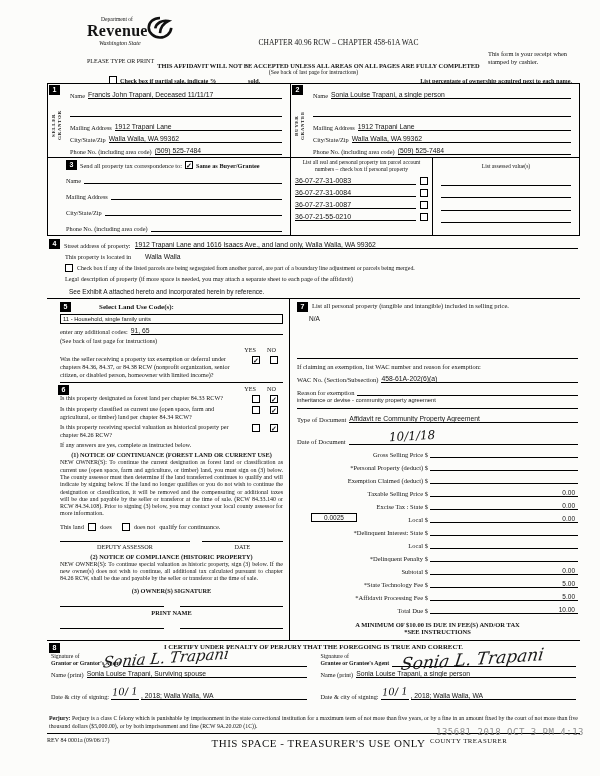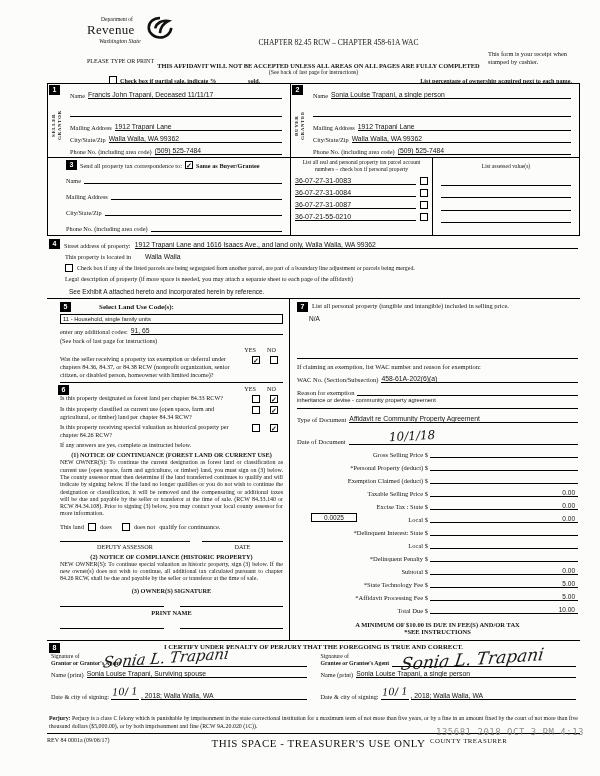--- a/index.html
+++ b/index.html
@@ -20,21 +20,21 @@
   .val { font-family:"Liberation Sans", sans-serif; font-size:6.8px; }
   .hw { font-family:"DejaVu Serif", serif; font-style:italic; font-size:12px; display:inline-block;
     transform:rotate(-3deg); line-height:8px; }
   .sig { font-family:"DejaVu Serif", serif; font-style:italic; font-size:15px; color:#1a1a1a;
     transform:rotate(-4deg) skewX(-12deg); white-space:nowrap; }
 
   
   .hdr { position:absolute; left:47px; top:12px; width:533px; height:71px; }
   .logo { position:absolute; left:40px; top:4px; width:120px; }
   .logo .dep { font-size:5.5px; margin-left:14px; }
-  .logo .rev { font-size:13px; font-weight:normal; letter-spacing:.3px; }
+  .logo .rev { font-size:16px; font-weight:bold; letter-spacing:.3px; }
   .logo .was { font-size:6px; font-style:italic; margin-left:12px; }
   .logo svg { position:absolute; right:34px; top:0; }
   .typeprint { position:absolute; left:40px; top:46px; font-size:6px; }
   .titleblock { position:absolute; left:130px; right:80px; top:25px; text-align:center; }
   .title { font-size:11px; font-weight:bold; letter-spacing:.4px; }
   .subtitle { font-size:7.5px; margin-top:1px; }
   .receipt { position:absolute; right:2px; top:38px; width:90px; font-size:6.4px; line-height:1.25; }
   .warning { position:absolute; left:30px; right:20px; top:50px; text-align:center; font-size:6.4px; font-weight:bold; }
   .seeback { position:absolute; left:0; right:0; top:57px; text-align:center; font-size:5.8px; }
   .partial { position:absolute; left:62px; right:8px; top:64px; display:flex; align-items:flex-end;
@@ -128,21 +128,21 @@
       <div class="dep">Department of</div>
       <div class="rev">Revenue</div>
       <div class="was">Washington State</div>
       <svg width="26" height="23" viewBox="0 0 30 26">
         <path d="M15 2 C7.5 2 2 7 2 13 C2 19.5 8 24.5 15 24.5 C22 24.5 27.5 19.5 28 13.5" fill="none" stroke="#111" stroke-width="3"></path>
         <path d="M9.5 14 C10.5 8 17.5 4 24.5 5.5 C19.5 8 15.5 11.5 15 19.5" fill="none" stroke="#111" stroke-width="3"></path>
       </svg>
     </div>
     <div class="typeprint">PLEASE TYPE OR PRINT</div>
     <div class="titleblock">
-      <div class="subtitle">CHAPTER 82.45 RCW – CHAPTER 458-61A WAC</div>
+      <div class="subtitle">CHAPTER 40.96 RCW – CHAPTER 458-61A WAC</div>
     </div>
     <div class="receipt">This form is your receipt when stamped by cashier.</div>
     <div class="warning">THIS AFFIDAVIT WILL NOT BE ACCEPTED UNLESS ALL AREAS ON ALL PAGES ARE FULLY COMPLETED</div>
     <div class="seeback">(See back of last page for instructions)</div>
     <div class="partial">
       <span class="cb"></span>
       <span>Check box if partial sale, indicate %</span>
       <span class="blank"></span>
       <span>sold.</span>
       <span class="right">List percentage of ownership acquired next to each name.</span>

